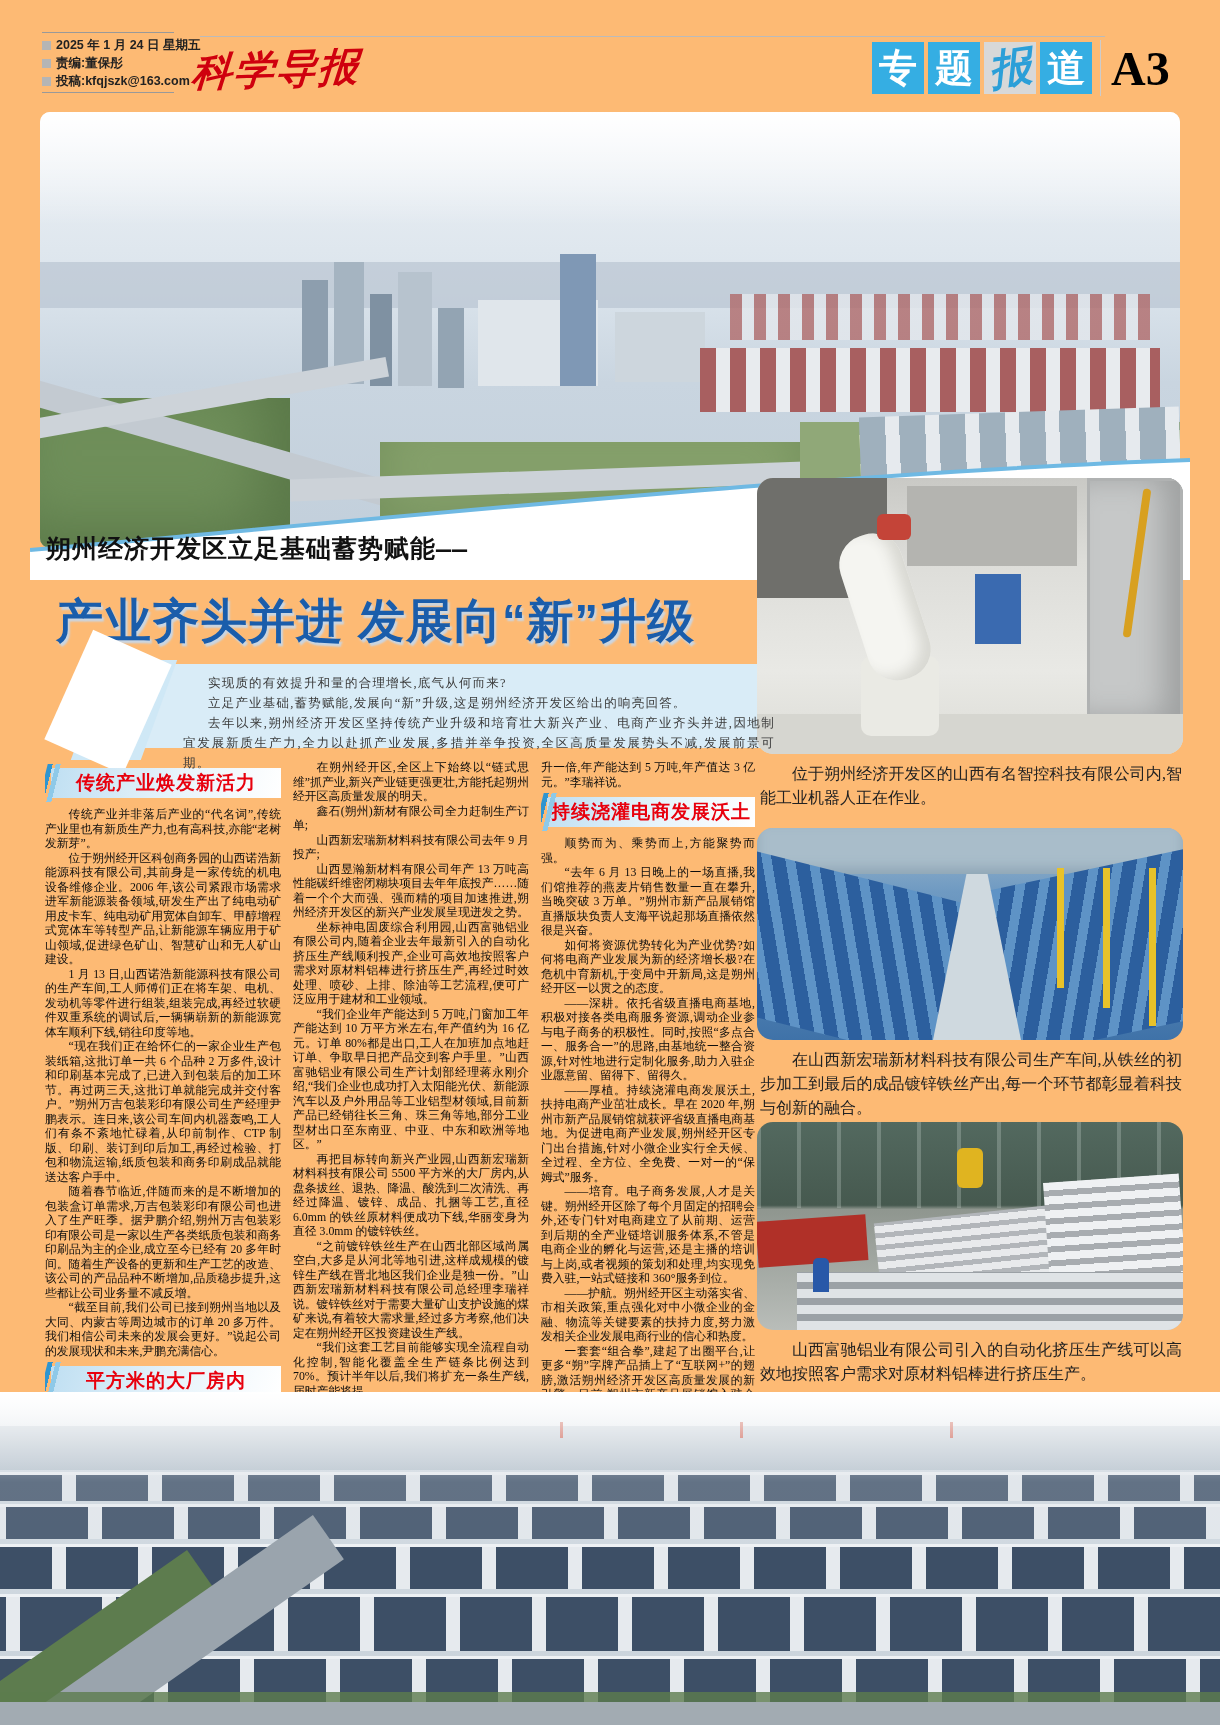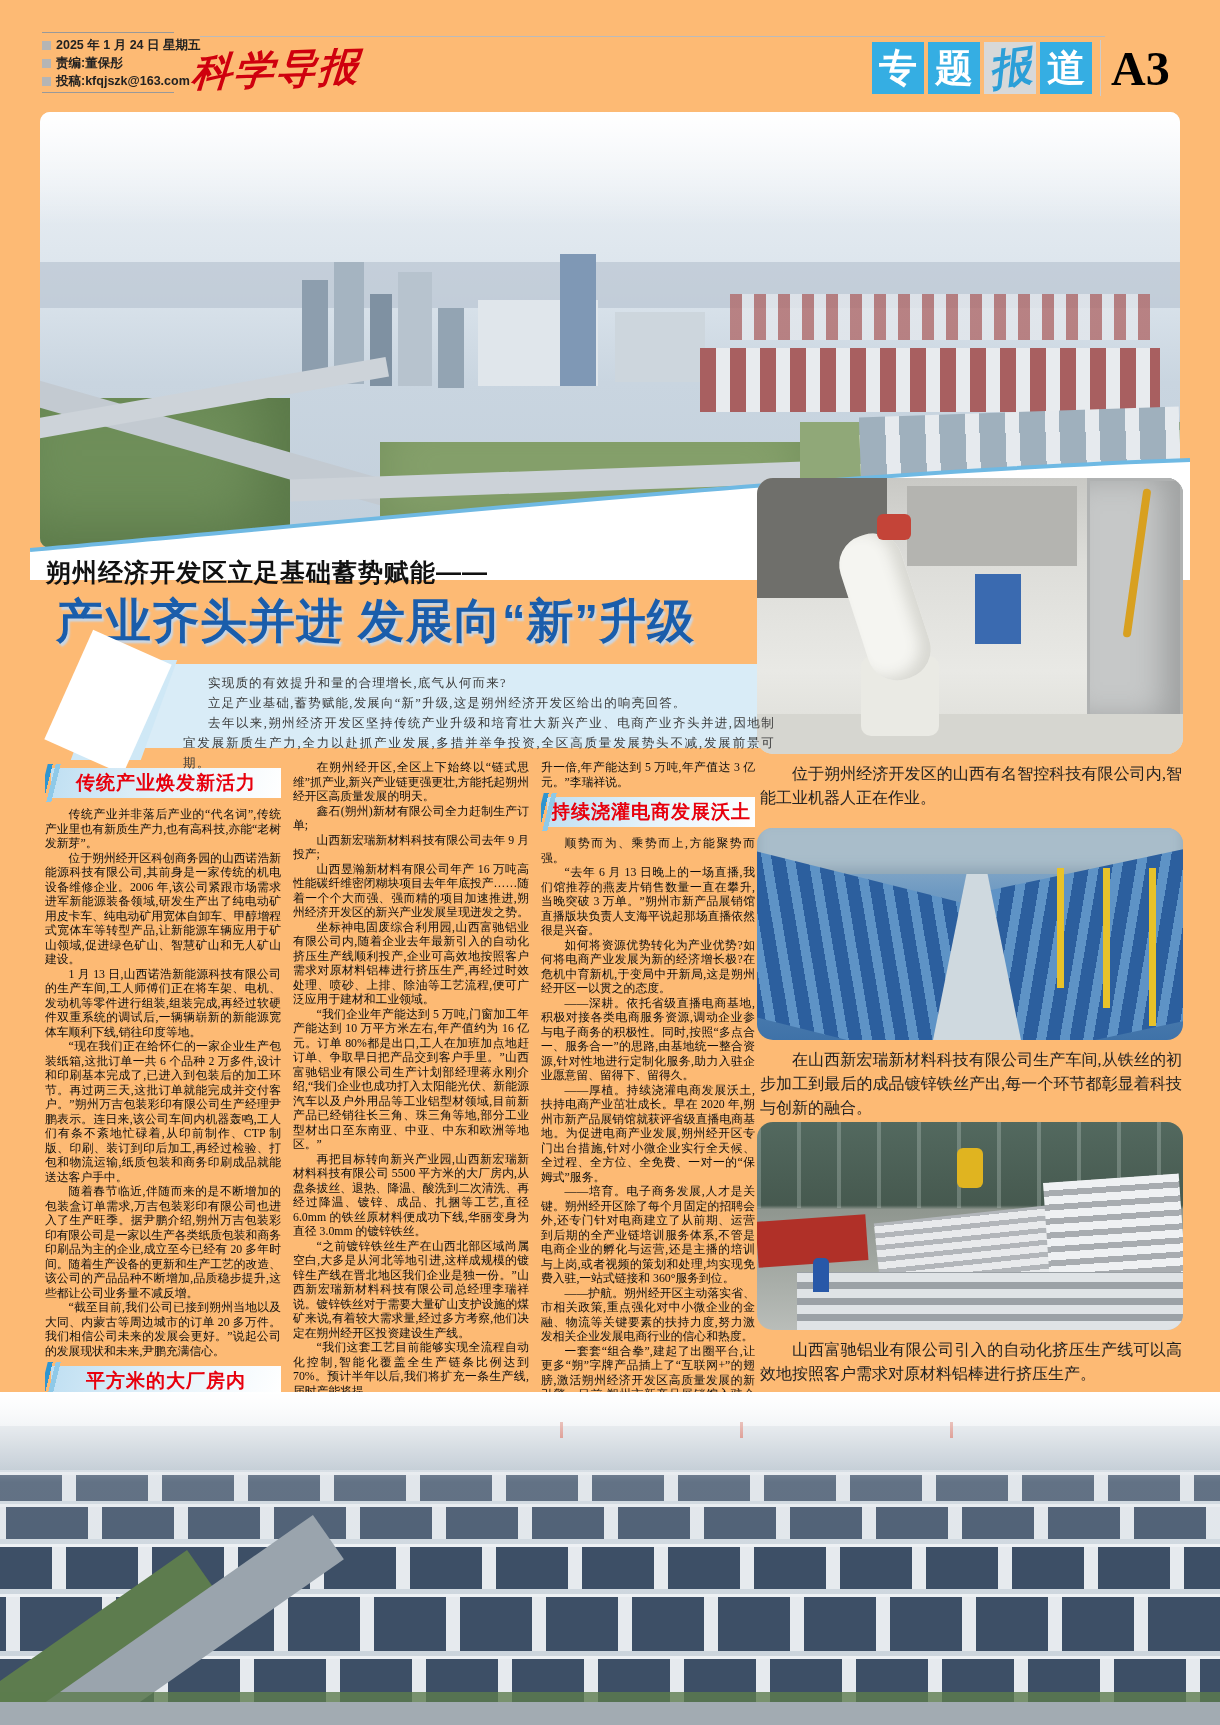--- a/index.html
+++ b/index.html
@@ -51,21 +51,21 @@
   .green2{left:340px;top:330px;width:420px;height:106px;background:#85a06b;
         box-shadow:inset 0 -30px 50px #74905c;}
   .roadh{left:250px;top:352px;width:890px;height:22px;background:#ccd2d8;transform:rotate(-2deg);}
   .green3{left:760px;top:310px;width:380px;height:126px;background:#90a878;}
   .blocks-fg{left:820px;top:300px;width:320px;height:70px;
         background:repeating-linear-gradient(90deg,#9fb0bd 0 26px,#e6eaee 26px 40px);transform:rotate(-2deg);}
   .haze{left:0;top:0;width:1140px;height:436px;
         background:linear-gradient(#ffffff 0%,rgba(255,255,255,0) 26%);}
   .hero-curve{position:absolute;left:30px;top:430px;width:1160px;height:150px;pointer-events:none;}
   
-  .kicker{position:absolute;left:46px;top:556px;font-family:Liberation Sans, sans-serif;
+  .kicker{position:absolute;left:46px;top:532px;font-family:Liberation Mono, monospace;
         font-weight:bold;font-size:25px;color:#111;letter-spacing:1px;}
   .headline{position:absolute;left:56px;top:590px;margin:0;font-family:"Liberation Sans",sans-serif;
         font-weight:900;font-size:47px;color:#1a5dab;letter-spacing:1px;white-space:nowrap;
         text-shadow:2px 3px 2px #c9d6e4;}
   
   .intro{position:absolute;left:135px;top:664px;width:592px;height:66px;background:#d9ecf7;
         padding:9px 14px 9px 48px;border-radius:3px;}
   .intro:before{content:"";position:absolute;left:-46px;top:-4px;width:70px;height:100px;
         background:#cfe8f6;transform:skewX(-20deg);}
   .intro:after{content:"";position:absolute;left:-70px;top:-22px;width:86px;height:120px;
@@ -231,21 +231,21 @@
       <span class="bars"></span>
       <span>平方米的大厂房内</span>
     </div>
 
   </div>
 
   <div class="col col2">
     <p>在朔州经开区,全区上下始终以“链式思维”抓产业,新兴产业链更强更壮,方能托起朔州经开区高质量发展的明天。</p>
     <p>鑫石(朔州)新材有限公司全力赶制生产订单;</p>
     <p>山西新宏瑞新材料科技有限公司去年 9 月投产;</p>
-    <p>山西昱瀚新材料有限公司年产 16 万吨高性能碳纤维密闭糊块项目去年年底投产……随着一个个大而强、强而精的项目加速推进,朔州经济开发区的新兴产业发展呈现迸发之势。</p>
+    <p>山西昱瀚新材料有限公司年产 13 万吨高性能碳纤维密闭糊块项目去年年底投产……随着一个个大而强、强而精的项目加速推进,朔州经济开发区的新兴产业发展呈现迸发之势。</p>
     <p>坐标神电固废综合利用园,山西富驰铝业有限公司内,随着企业去年最新引入的自动化挤压生产线顺利投产,企业可高效地按照客户需求对原材料铝棒进行挤压生产,再经过时效处理、喷砂、上排、除油等工艺流程,便可广泛应用于建材和工业领域。</p>
     <p>“我们企业年产能达到 5 万吨,门窗加工年产能达到 10 万平方米左右,年产值约为 16 亿元。订单 80%都是出口,工人在加班加点地赶订单、争取早日把产品交到客户手里。”山西富驰铝业有限公司生产计划部经理蒋永刚介绍,“我们企业也成功打入太阳能光伏、新能源汽车以及户外用品等工业铝型材领域,目前新产品已经销往长三角、珠三角等地,部分工业型材出口至东南亚、中亚、中东和欧洲等地区。”</p>
     <p>再把目标转向新兴产业园,山西新宏瑞新材料科技有限公司 5500 平方米的大厂房内,从盘条拔丝、退热、降温、酸洗到二次清洗、再经过降温、镀锌、成品、扎捆等工艺,直径 6.0mm 的铁丝原材料便成功下线,华丽变身为直径 3.0mm 的镀锌铁丝。</p>
     <p>“之前镀锌铁丝生产在山西北部区域尚属空白,大多是从河北等地引进,这样成规模的镀锌生产线在晋北地区我们企业是独一份。”山西新宏瑞新材料科技有限公司总经理李瑞祥说。镀锌铁丝对于需要大量矿山支护设施的煤矿来说,有着较大需求量,经过多方考察,他们决定在朔州经开区投资建设生产线。</p>
     <p>“我们这套工艺目前能够实现全流程自动化控制,智能化覆盖全生产链条比例达到 70%。预计半年以后,我们将扩充一条生产线,届时产能将提</p>
   </div>
 
   <div class="col col3">
     <p class="noind">升一倍,年产能达到 5 万吨,年产值达 3 亿元。”李瑞祥说。</p>
     <div class="sec-head">

